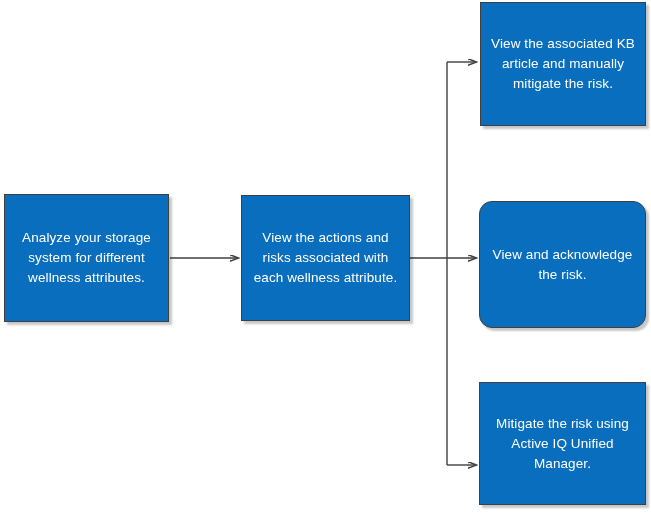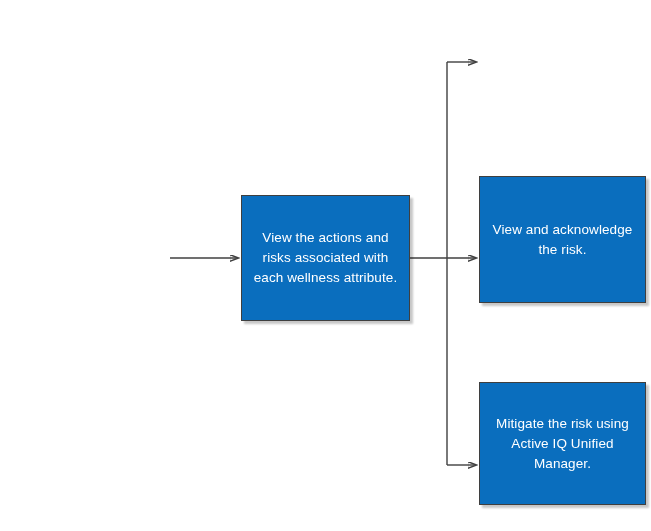--- a/index.html
+++ b/index.html
@@ -42,48 +42,58 @@
     line-height:20px;
     letter-spacing:0.1px;
   }
   .node-label{
     white-space:pre-line;
     padding:0 6px;
   }
   .node-analyze      {left:4px;  top:194px; width:165px; height:128px;}
   .node-view-actions {left:241px;top:195px; width:169px; height:126px;justify-content:center;}
   .node-kb-article   {left:480px;top:2px;   width:166px; height:124px;}
-  .node-acknowledge  {left:479px;top:176px; width:167px; height:127px;}
+  .node-acknowledge  {left:479px;top:201px; width:167px; height:127px;border-radius:13px;}
   .node-mitigate     {left:479px;top:382px; width:167px; height:123px;}
 </style>
 </head>
 <body>
 
 <div class="canvas">
 
   <svg class="connectors" viewBox="0 0 651 531" xmlns="http://www.w3.org/2000/svg">
     <defs>
       <marker id="arrow" markerWidth="10" markerHeight="8" refX="8.5" refY="3.5" orient="auto" markerUnits="userSpaceOnUse">
         <path class="arrowhead" d="M0,0 L9,3.5 L0,7 Z" stroke="none"></path>
       </marker>
     </defs>
     <path d="M170,258 L238,258" marker-end="url(#arrow)"></path>
     <path d="M410,258 L476,258" marker-end="url(#arrow)"></path>
     <path d="M447,62 L447,465"></path>
     <path d="M447,62 L476,62" marker-end="url(#arrow)"></path>
     <path d="M447,465 L476,465" marker-end="url(#arrow)"></path>
   </svg>
 
+  <div class="node node-analyze">
+    <span class="node-label">Analyze your storage
+system for different
+wellness attributes.</span>
+  </div>
 
   <div class="node node-view-actions">
     <span class="node-label">View the actions and
 risks associated with
 each wellness attribute.</span>
   </div>
 
+  <div class="node node-kb-article">
+    <span class="node-label">View the associated KB
+article and manually
+mitigate the risk.</span>
+  </div>
 
   <div class="node node-acknowledge">
     <span class="node-label">View and acknowledge
 the risk.</span>
   </div>
 
   <div class="node node-mitigate">
     <span class="node-label">Mitigate the risk using
 Active IQ Unified
 Manager.</span>

